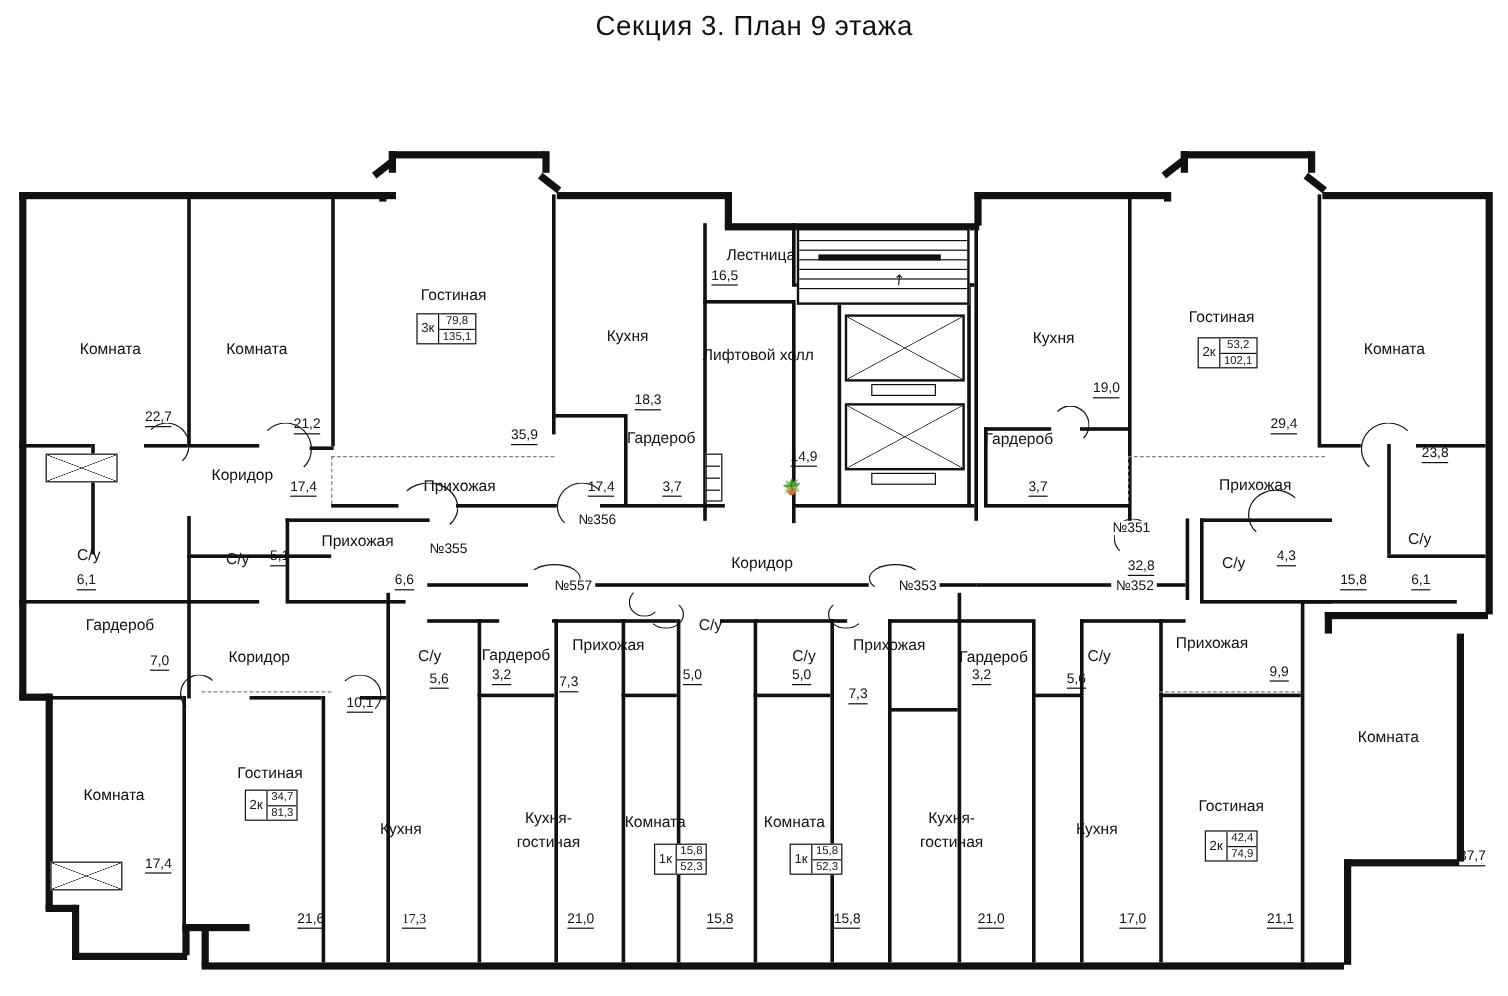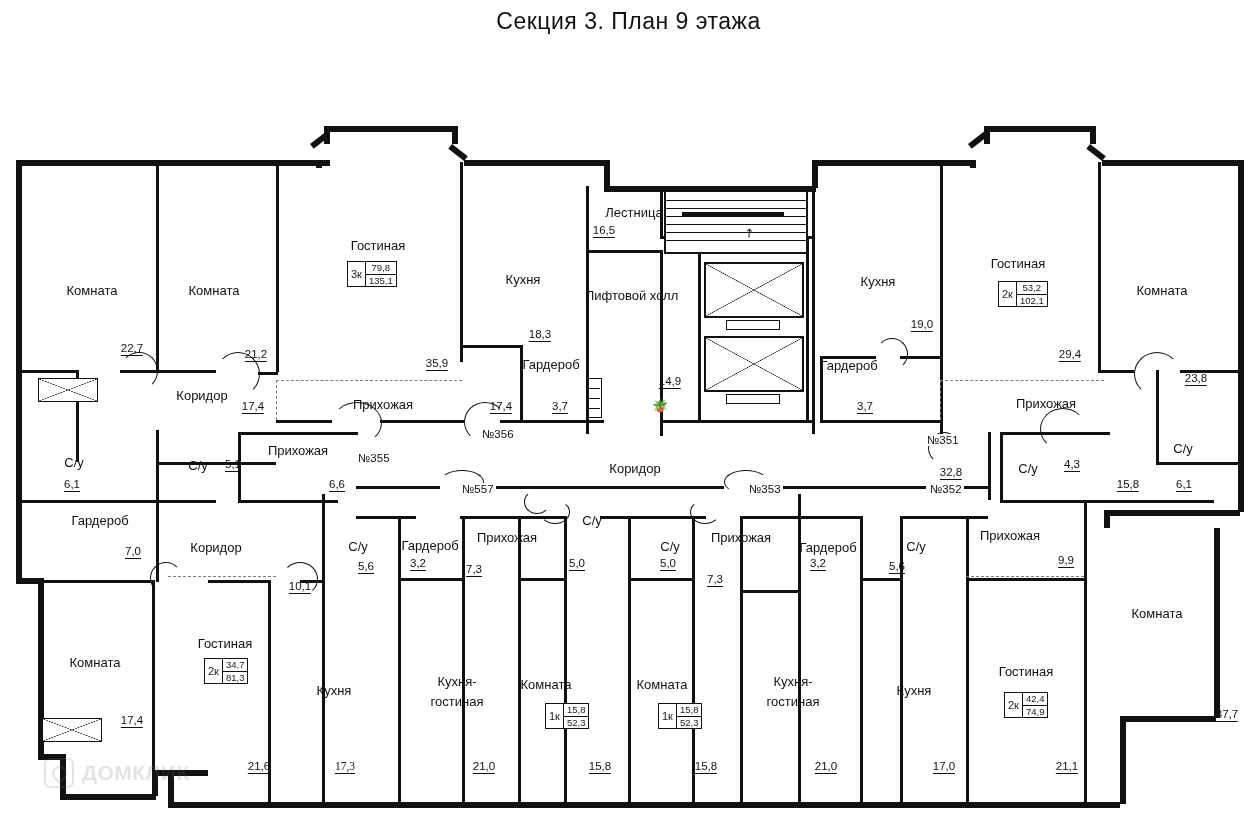--- a/index.html
+++ b/index.html
@@ -428,20 +428,14 @@
     <div class="t">2к</div>
     <div class="nums">
       <span>42,4</span>
       <span>74,9</span>
     </div>
   </div>
 
   <div class="lbl big c" style="left:1157px;top:606px;">Комната</div>
   <div class="area c" style="left:1227px;top:708px;">37,7</div>
 
-  <div class="wm">
-    <div class="sq">
-        <i></i>
-      </div>
-    <div class="txt">ДОМКЛИК</div>
-  </div>
 
 </div>
 
 </body></html>

